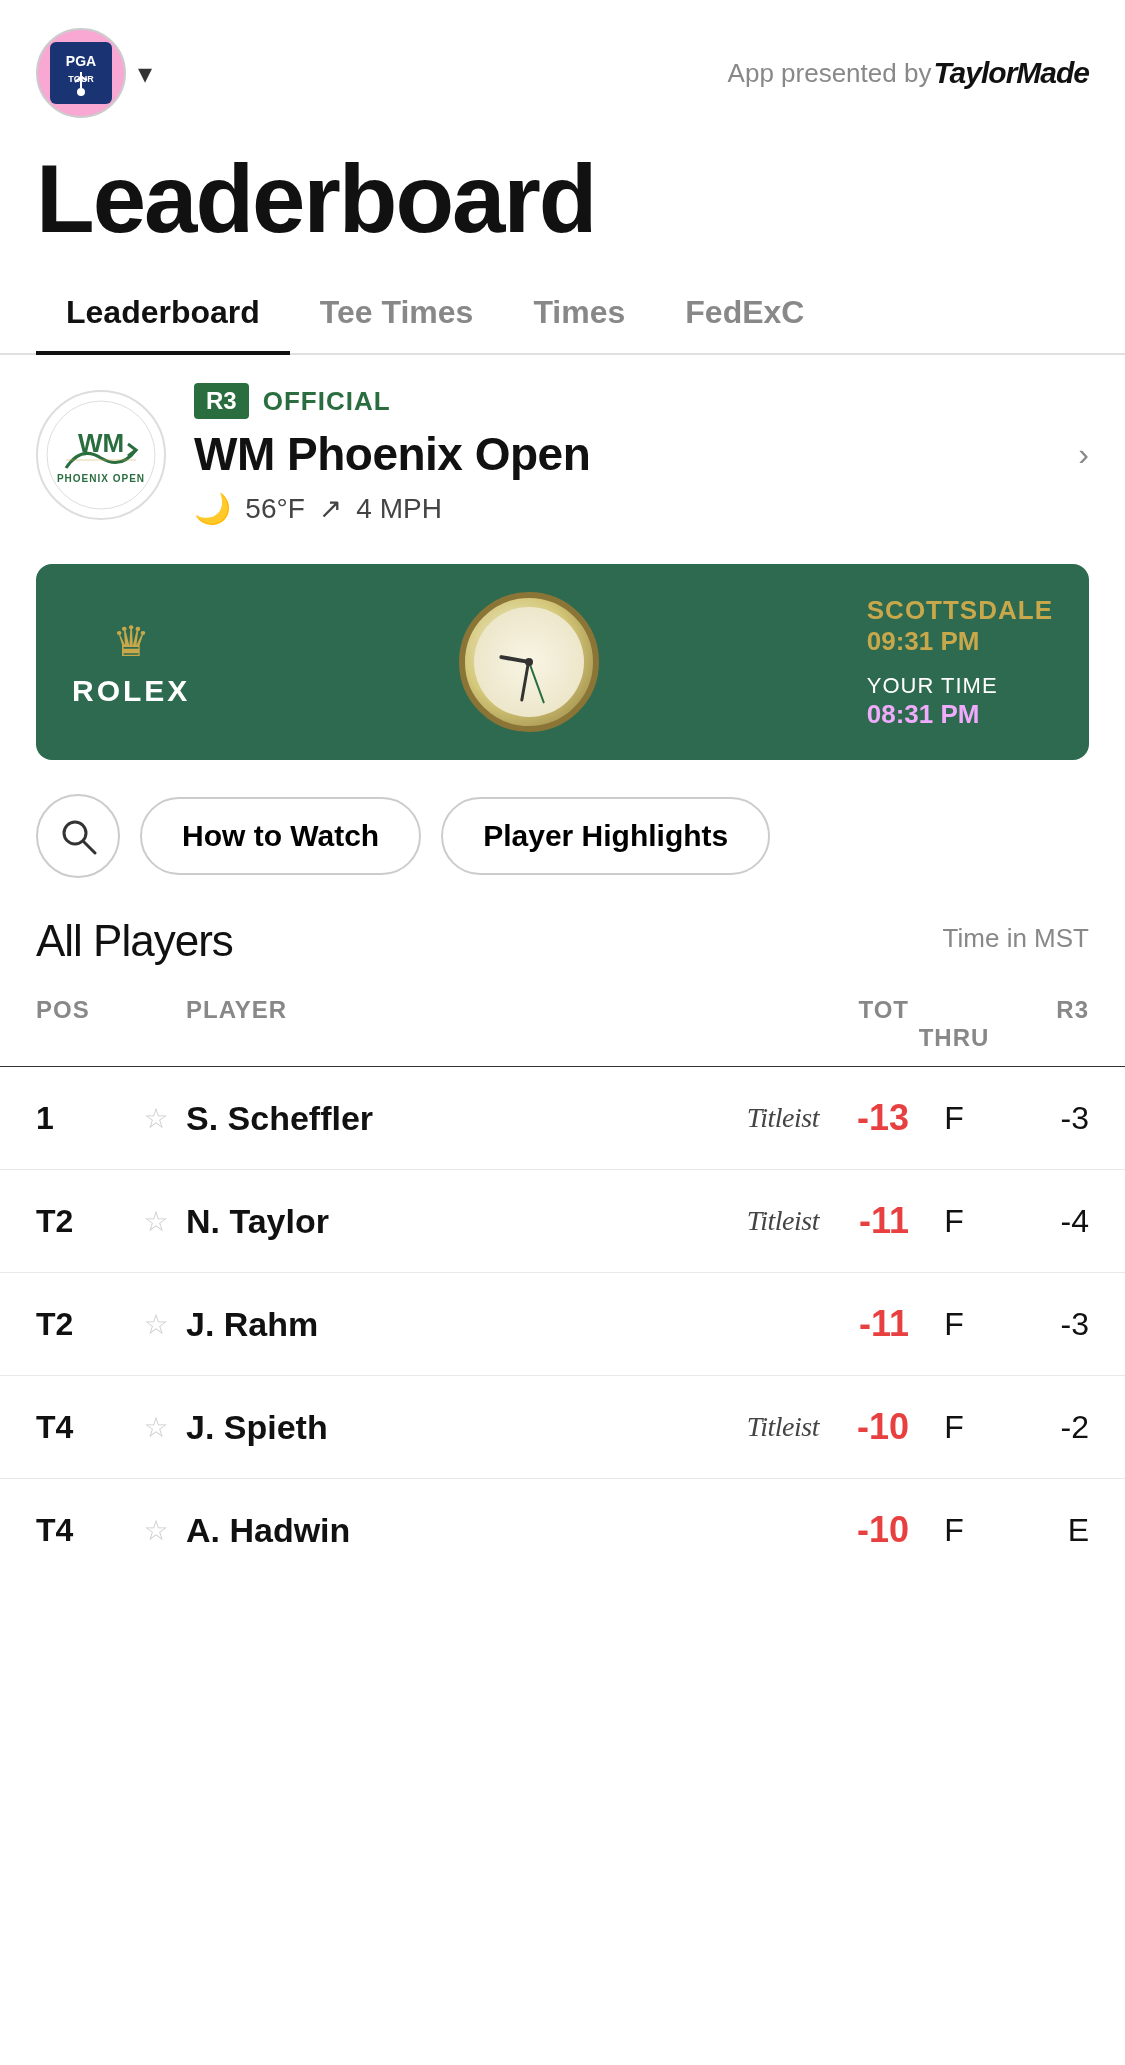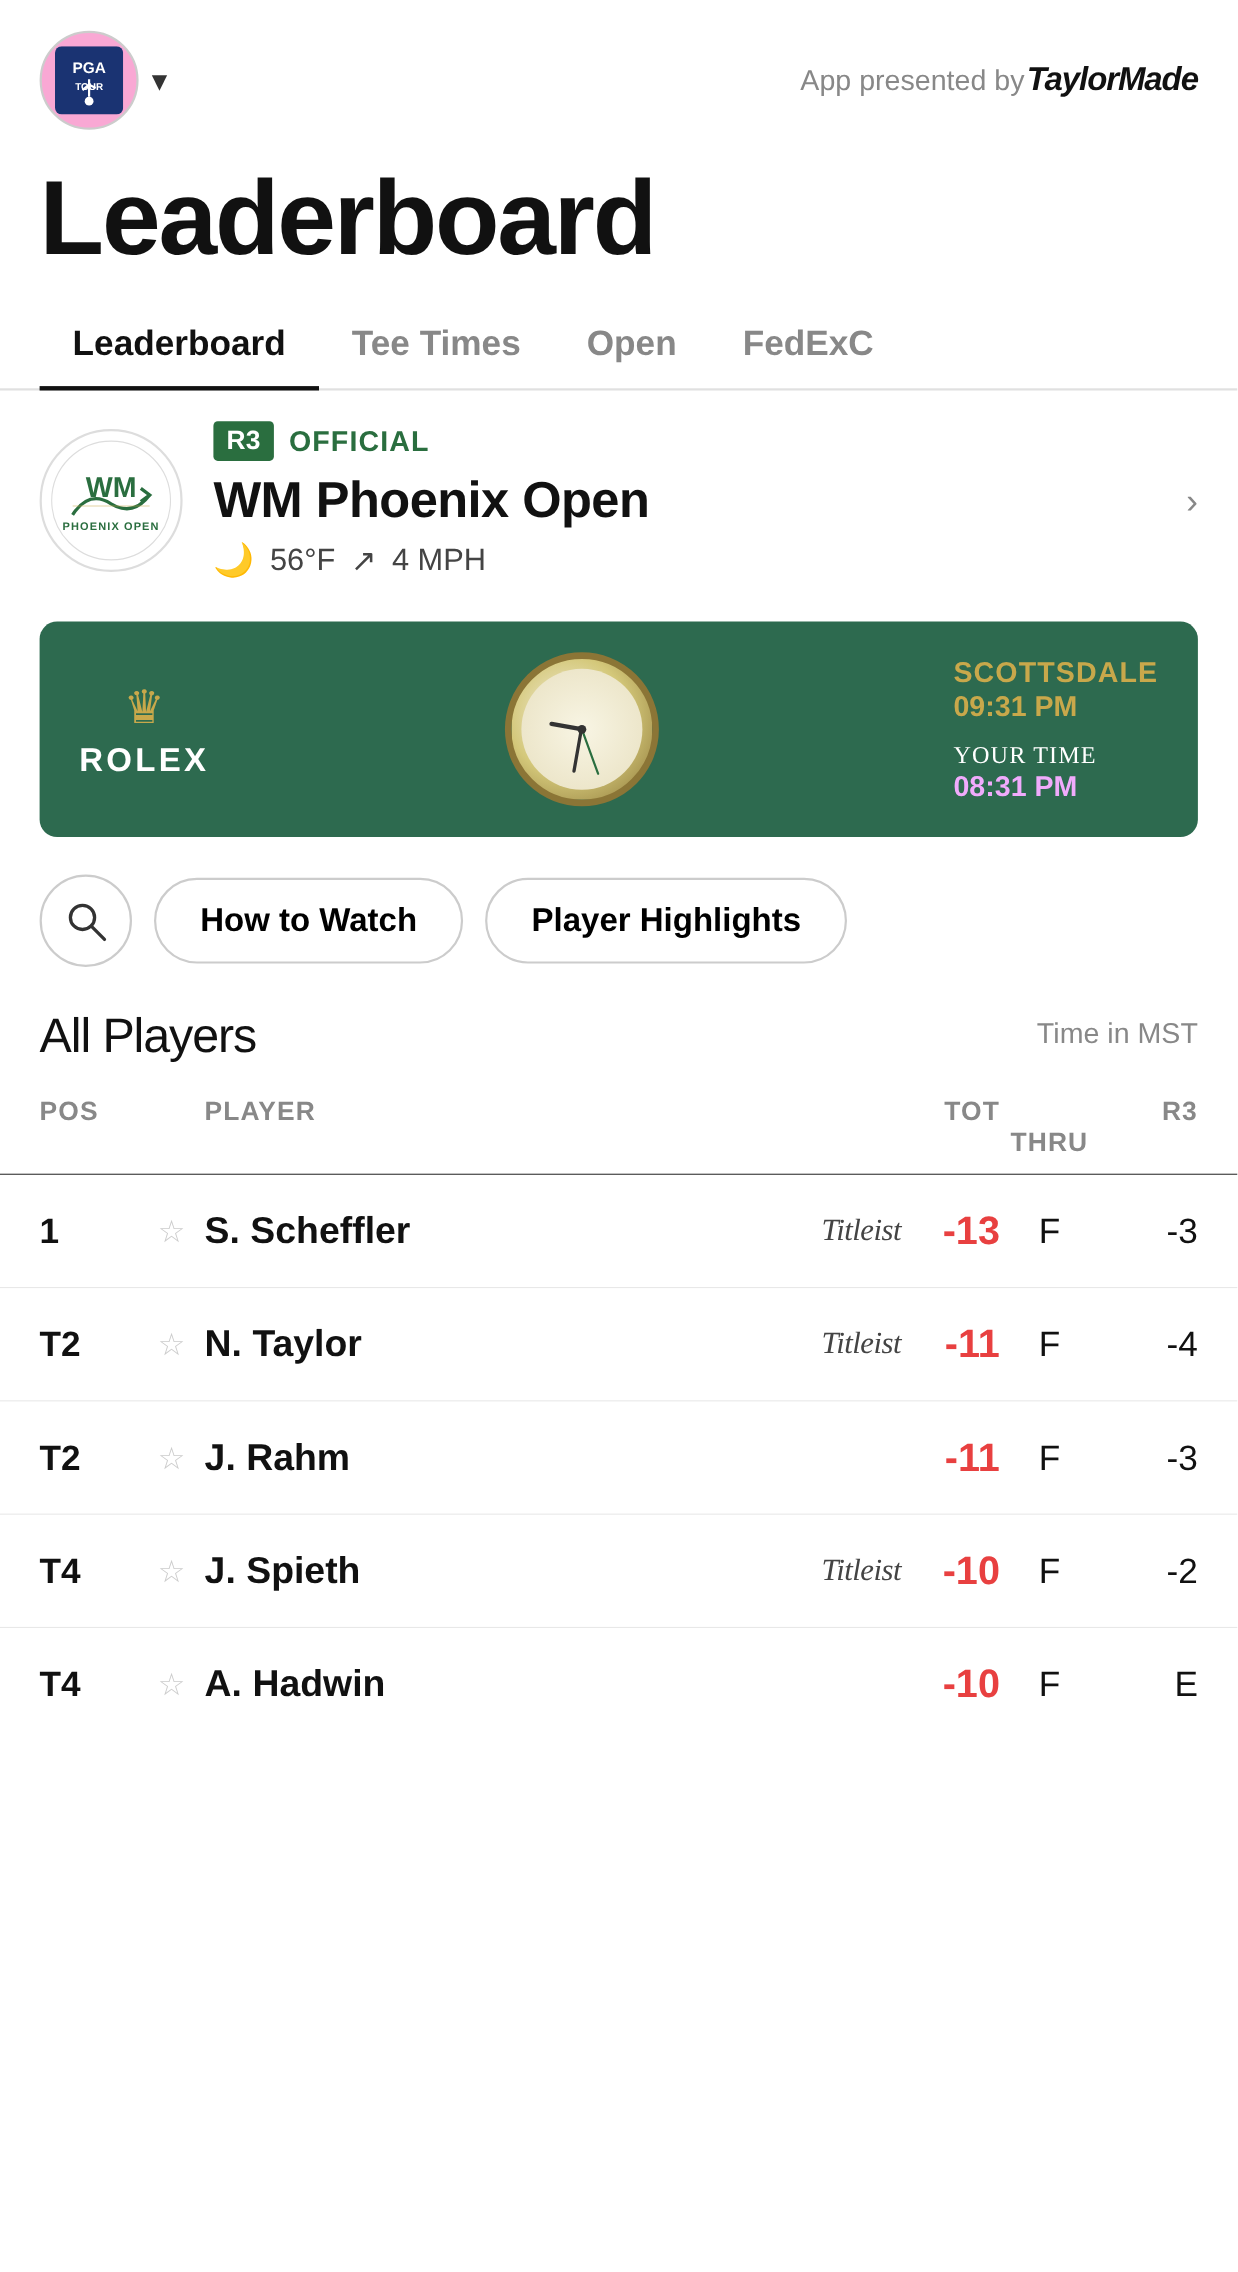--- a/index.html
+++ b/index.html
@@ -244,21 +244,20 @@
     .rolex-scottsdale-time {
       color: #c8a84b;
       font-size: 26px;
       font-weight: 700;
     }
     .rolex-your-time-label {
       color: #fff;
       font-size: 22px;
       margin-top: 16px;
       letter-spacing: 1px;
-      font-family: Liberation Serif, serif;
     }
     .rolex-your-time {
       color: #f0abfc;
       font-size: 26px;
       font-weight: 600;
     }
 
     
     .action-row {
       display: flex;
@@ -425,21 +424,21 @@
     <span>App presented by</span>
     <span class="taylormade-logo">TaylorMade</span>
   </div>
 </div>
 
 <h1 class="page-title">Leaderboard</h1>
 
 <nav class="nav-tabs">
   <div class="nav-tab active">Leaderboard</div>
   <div class="nav-tab">Tee Times</div>
-  <div class="nav-tab">Open</div>
+  <div class="nav-tab">Times</div>
   <div class="nav-tab">FedExC</div>
 </nav>
 
 <div class="tournament-card">
   <div class="tournament-logo">
     <svg class="wm-logo-svg" viewBox="0 0 110 110">
       <circle cx="55" cy="55" r="54" fill="white" stroke="#ddd" stroke-width="1"></circle>
 
       <text x="55" y="52" text-anchor="middle" fill="#2a6e3f" font-size="26" font-weight="900" font-family="Arial">WM</text>
 

